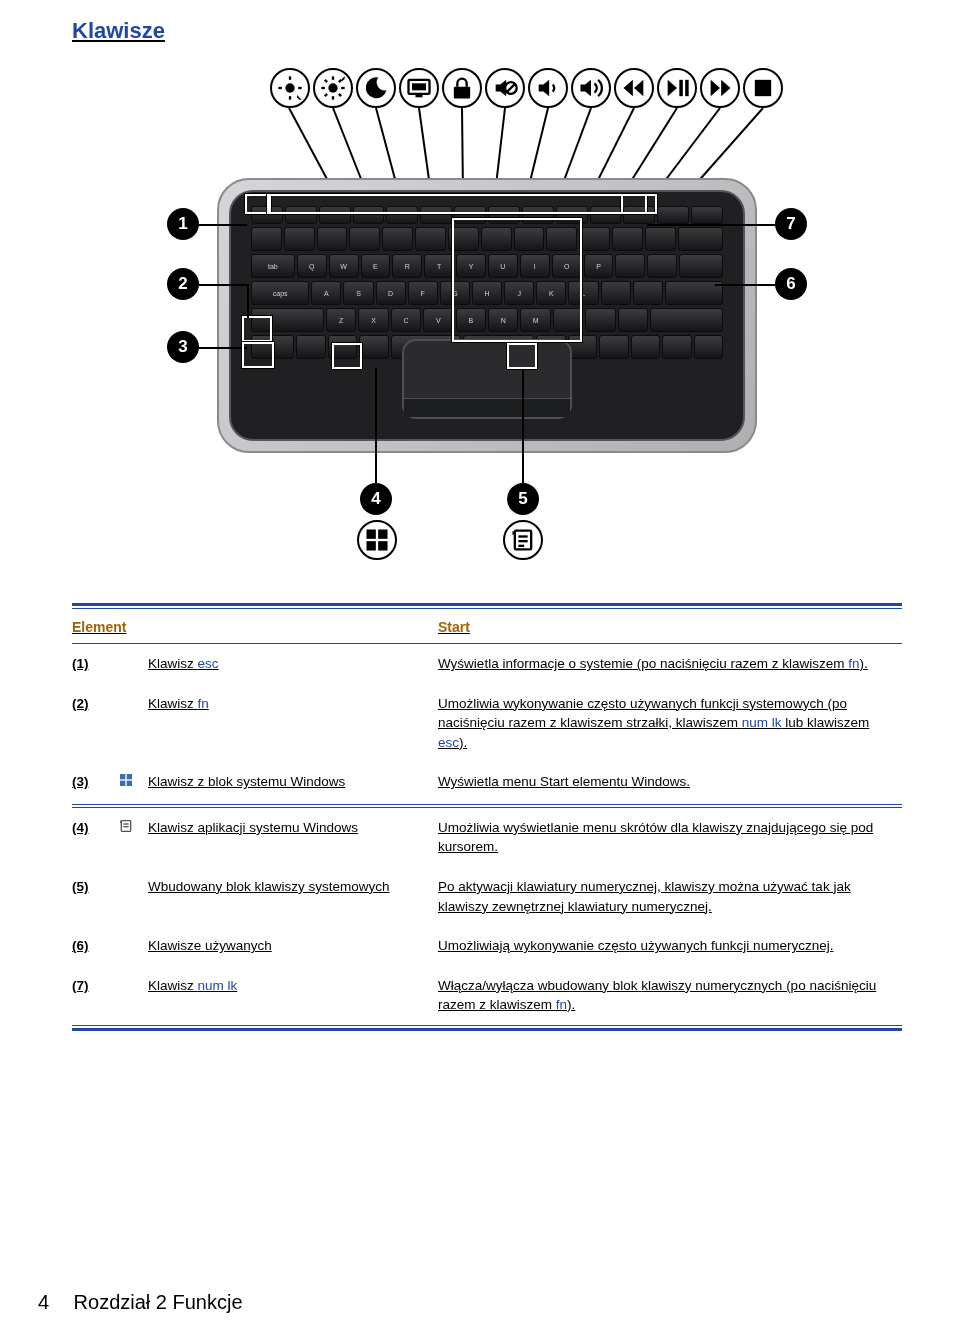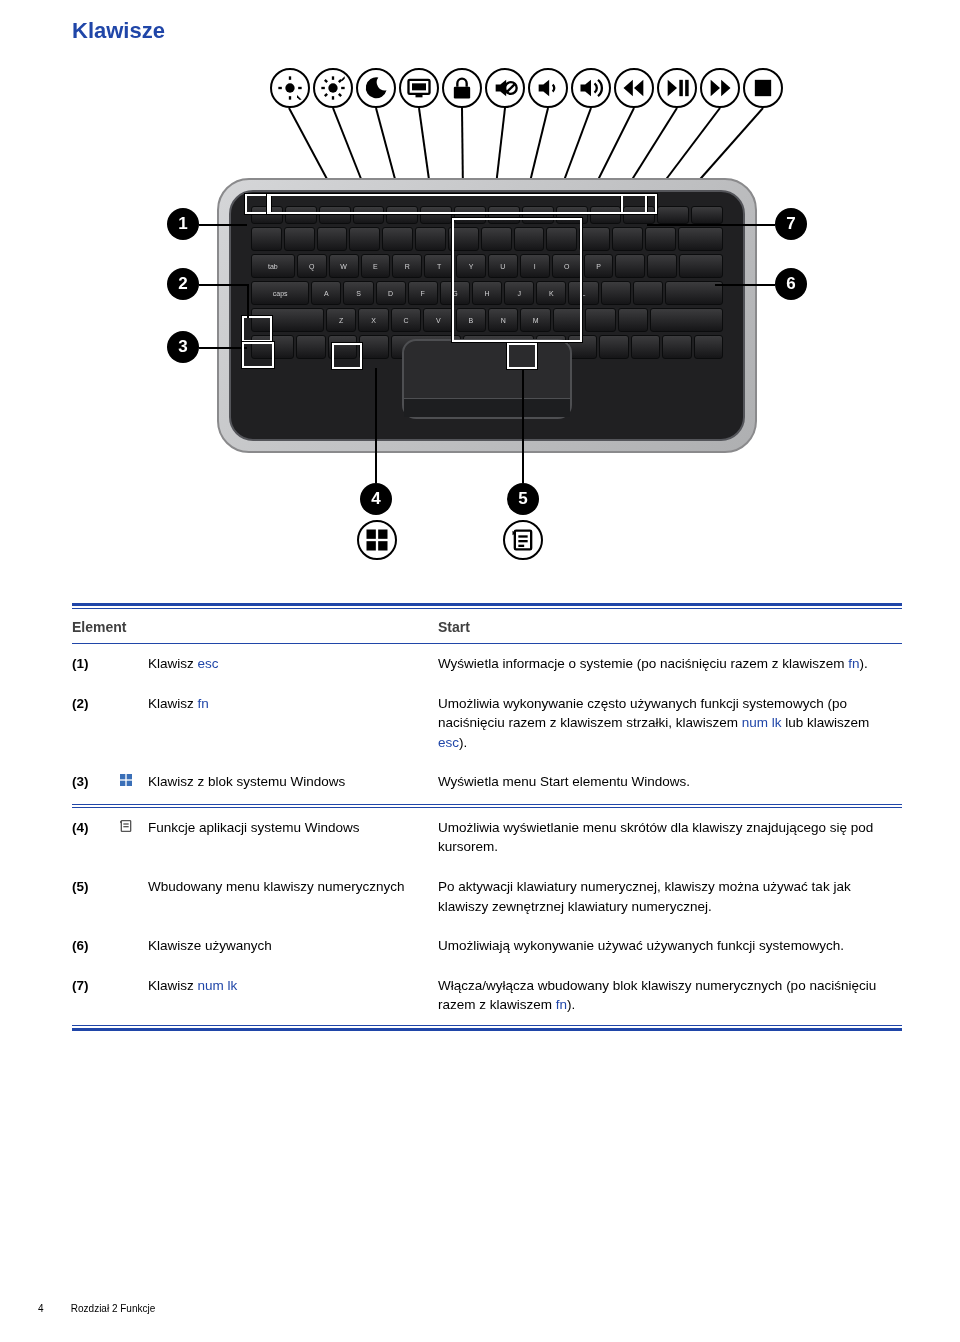--- a/index.html
+++ b/index.html
@@ -8,20 +8,21 @@
     padding: 0;
     font-family: Arial, Helvetica, sans-serif;
     background: #fff;
     color: #000;
     width: 960px;
   }
   .page {
     padding: 18px 58px 30px 72px;
     position: relative;
     min-height: 1342px;
+    text-decoration: underline;
   }
   .title {
     color: #2046a8;
     font-size: 22px;
     font-weight: bold;
     margin: 0 0 24px 0;
   }
   
   .illus-wrap {
     width: 640px;
@@ -142,21 +143,21 @@
   .tbl-rule-thick { height: 3px; background:#2046a8; }
   .tbl-rule-thin  { height: 1px; background:#2046a8; margin-top:2px;}
   .tbl {
     width:100%;
     border-collapse: collapse;
     font-size: 13.5px;
     color:#000;
   }
   .tbl th {
     text-align:left;
-    color:#404040;
+    color:#a16207;
     font-weight:bold;
     padding: 10px 8px 8px 0;
     border-bottom: 1px solid #2046a8;
     font-size:14px;
   }
   .tbl td {
     padding: 10px 10px 10px 0;
     vertical-align: top;
     line-height: 1.45;
   }
@@ -166,21 +167,21 @@
   .tbl .sep td { padding:0; }
   .sep-inner { height:4px; border-top:1px solid #2046a8; border-bottom:1px solid #2046a8;}
   .kw { color:#2046a8; }
   .mini-icon {
     width:16px;height:16px;display:inline-block;
   }
   .footer {
     position: absolute;
     bottom: 28px;
     left: 38px;
-    font-size: 10px;
+    font-size: 20px;
   }
   .footer .pnum { display:inline-block; width:30px; }
 </style>
 </head>
 <body>
 
 <div class="page">
   <h2 class="title">Klawisze</h2>
 
   <div class="illus-wrap">
@@ -488,34 +489,34 @@
             </td>
           </tr>
           <tr>
             <td class="num-col"><b>(4)</b></td>
             <td class="icon-col"><span class="mini-icon"><svg viewBox="0 0 24 24">
                   <rect x="5" y="4" width="14" height="16" rx="1" fill="none" stroke="#555" stroke-width="2"></rect>
                   <line x1="8" y1="9" x2="16" y2="9" stroke="#555" stroke-width="2"></line>
                   <line x1="8" y1="13" x2="16" y2="13" stroke="#555" stroke-width="2"></line>
                   <path d="M3 4 L6 6 L3 8 Z" fill="#555"></path>
                 </svg></span></td>
-            <td class="name-col">Funkcje aplikacji systemu Windows</td>
+            <td class="name-col">Klawisz aplikacji systemu Windows</td>
             <td>Umożliwia wyświetlanie menu skrótów dla klawiszy znajdującego się pod kursorem.</td>
           </tr>
           <tr>
             <td class="num-col"><b>(5)</b></td>
             <td class="icon-col"></td>
-            <td class="name-col">Wbudowany menu klawiszy numerycznych</td>
+            <td class="name-col">Wbudowany blok klawiszy systemowych</td>
             <td>Po aktywacji klawiatury numerycznej, klawiszy można używać tak jak klawiszy zewnętrznej klawiatury numerycznej.</td>
           </tr>
           <tr>
             <td class="num-col"><b>(6)</b></td>
             <td class="icon-col"></td>
             <td class="name-col">Klawisze używanych</td>
-            <td>Umożliwiają wykonywanie używać używanych funkcji systemowych.</td>
+            <td>Umożliwiają wykonywanie często używanych funkcji numerycznej.</td>
           </tr>
           <tr>
             <td class="num-col"><b>(7)</b></td>
             <td class="icon-col"></td>
             <td class="name-col">Klawisz <span class="kw">num lk</span></td>
             <td>Włącza/wyłącza wbudowany blok klawiszy numerycznych (po naciśnięciu razem z klawiszem <span class="kw">fn</span>).</td>
           </tr>
         </tbody>
     </table>
     <div class="tbl-rule-thin" style="margin-top:0"></div>

